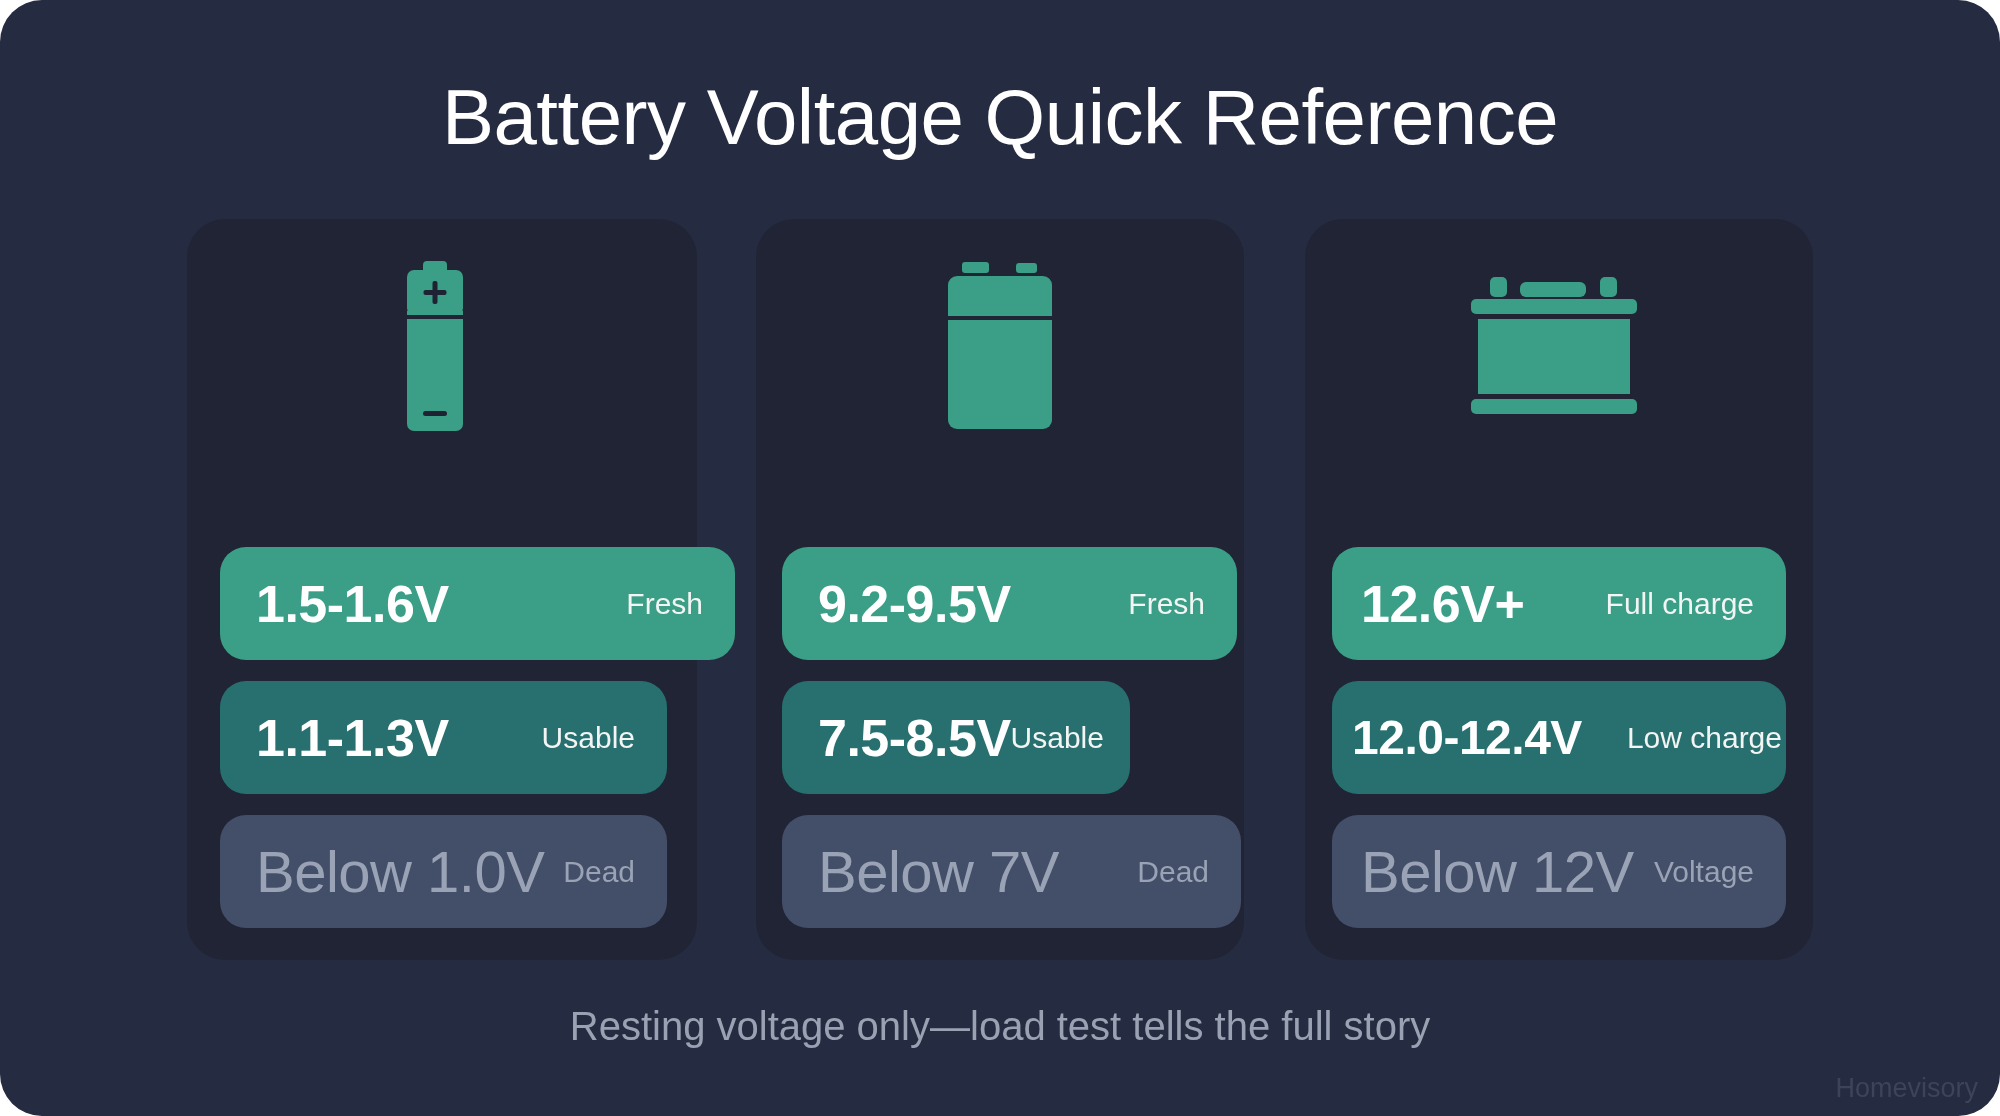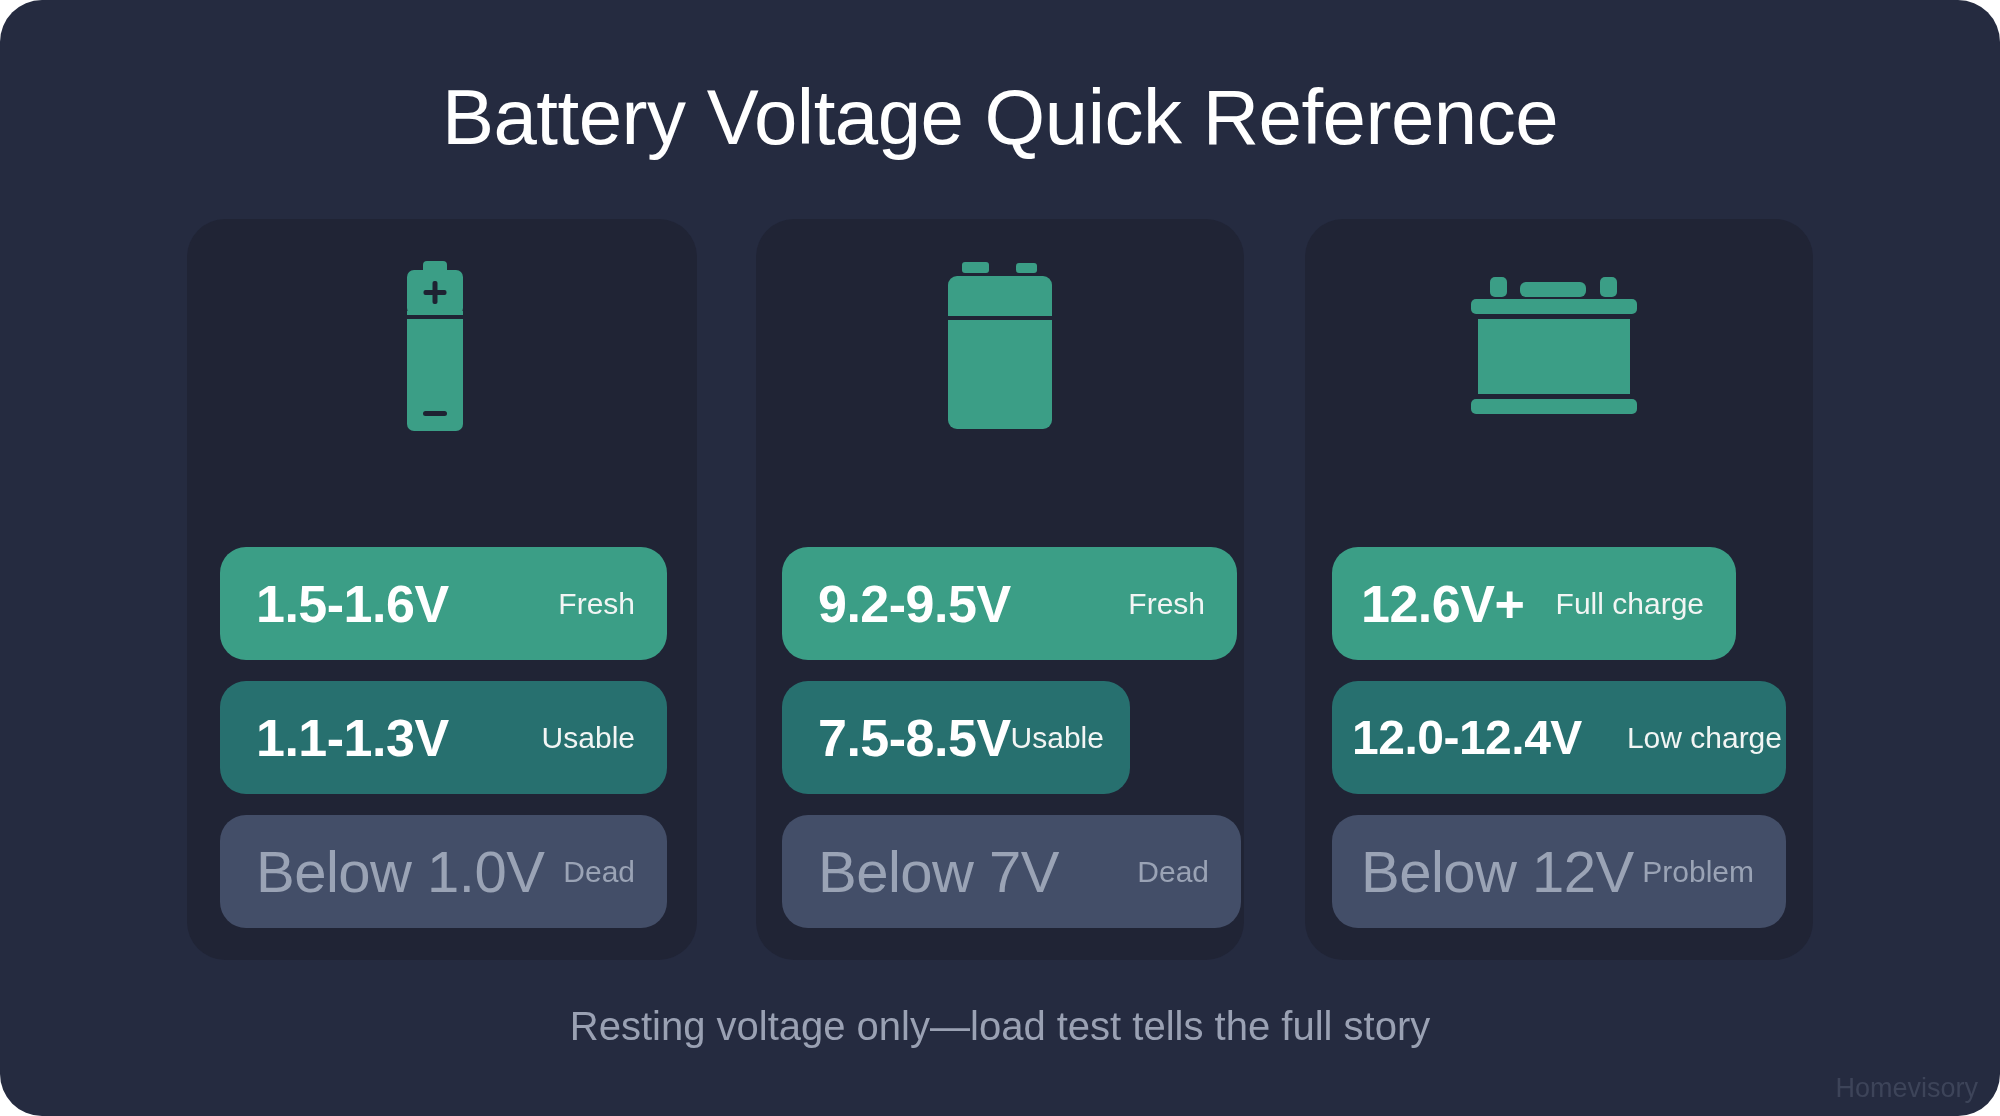--- a/index.html
+++ b/index.html
@@ -57,21 +57,21 @@
       <rect x="17" y="0" width="24" height="16" rx="4" fill="#3b9e86"></rect>
       <rect x="1" y="9" width="56" height="45" rx="7" fill="#3b9e86"></rect>
       <rect x="1" y="50" width="56" height="4" fill="#3b9e86"></rect>
       <rect x="1" y="58" width="56" height="112" rx="7" fill="#3b9e86"></rect>
       <rect x="1" y="58" width="56" height="10" fill="#3b9e86"></rect>
       <rect x="26.5" y="20" width="5" height="23" rx="2" fill="#1e2232"></rect>
       <rect x="17.5" y="29" width="23" height="5" rx="2" fill="#1e2232"></rect>
       <rect x="17" y="150" width="24" height="5" rx="2.5" fill="#1e2232"></rect>
     </svg>
     <div class="card-title">AA</div>
-    <div class="row fresh" style="left:33px; top:328px; width:447px;">
+    <div class="row fresh" style="left:33px; top:328px; width:515px;">
       <span class="val">1.5-1.6V</span>
       <span class="lbl">Fresh</span>
     </div>
     <div class="row usable" style="left:33px; top:462px; width:447px;">
       <span class="val">1.1-1.3V</span>
       <span class="lbl">Usable</span>
     </div>
     <div class="row dead" style="left:33px; top:596px; width:447px;">
       <span class="val">Below 1.0V</span>
       <span class="lbl">Dead</span>
@@ -105,29 +105,29 @@
   <div class="card" style="left:1305px; width:508px;">
     <svg class="icon" style="left:166px; top:58px;" width="166" height="137" viewBox="0 0 166 137">
       <rect x="19" y="0" width="17" height="20" rx="5" fill="#3b9e86"></rect>
       <rect x="129" y="0" width="17" height="20" rx="5" fill="#3b9e86"></rect>
       <rect x="49" y="5" width="66" height="15" rx="6" fill="#3b9e86"></rect>
       <rect x="0" y="22" width="166" height="15" rx="5" fill="#3b9e86"></rect>
       <rect x="7" y="42" width="152" height="75" fill="#3b9e86"></rect>
       <rect x="0" y="122" width="166" height="15" rx="5" fill="#3b9e86"></rect>
     </svg>
     <div class="card-title">12V Auto</div>
-    <div class="row fresh" style="left:27px; top:328px; width:404px; padding-left:29px;">
+    <div class="row fresh" style="left:27px; top:328px; width:454px; padding-left:29px;">
       <span class="val">12.6V+</span>
       <span class="lbl">Full charge</span>
     </div>
     <div class="row usable" style="left:27px; top:462px; width:454px; padding-left:20px; padding-right:4px;">
       <span class="val" style="font-size:48px;">12.0-12.4V</span>
       <span class="lbl">Low charge</span>
     </div>
     <div class="row dead" style="left:27px; top:596px; width:454px; padding-left:29px;">
       <span class="val">Below 12V</span>
-      <span class="lbl">Problem</span>
+      <span class="lbl">Voltage</span>
     </div>
   </div>
 
   <div class="footer">Resting voltage only—load test tells the full story</div>
   <div class="watermark">Homevisory</div>
 </div>
 
 </body></html>

